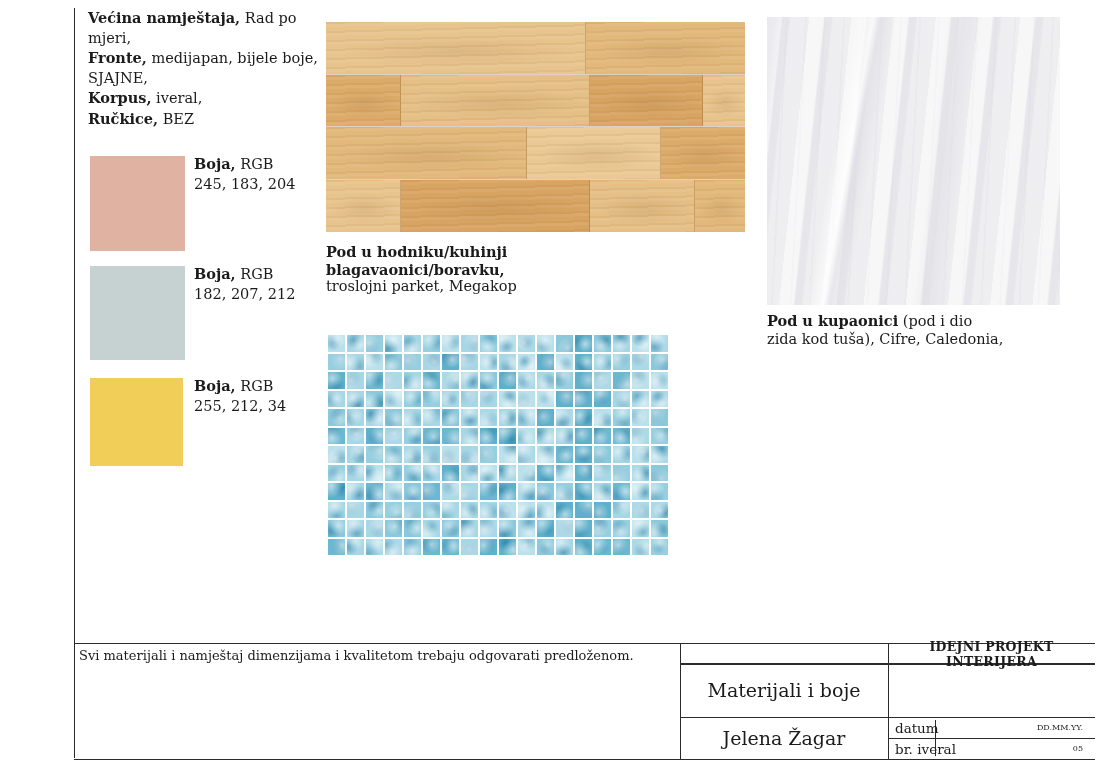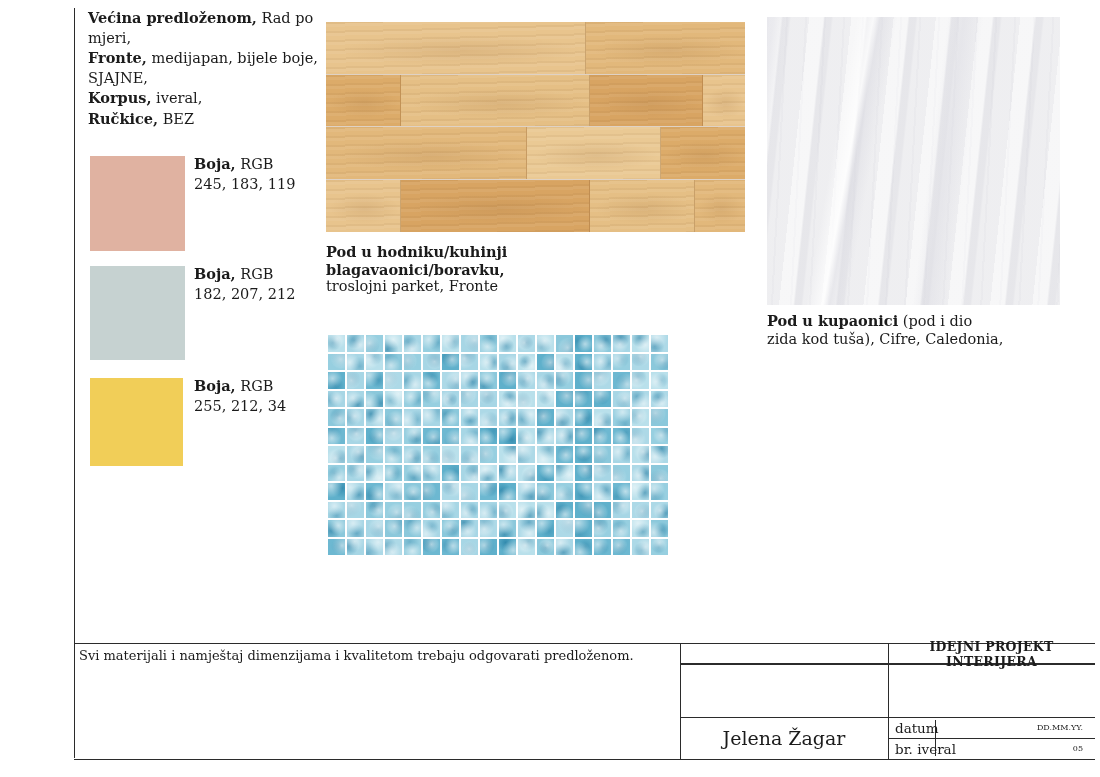--- a/index.html
+++ b/index.html
@@ -78,31 +78,31 @@
   .row-sheet{top:94px;height:21px;}
 </style>
 </head>
 <body>
 
 <div class="page">
 
   <div class="abs margin-line"></div>
 
   <div class="abs note">
-    <div><b>Većina predloženom,</b> <span>Rad po mjeri,</span></div>
+    <div><b>Većina namještaja,</b> <span>Rad po mjeri,</span></div>
     <div><b>Fronte,</b> <span>medijapan, bijele boje, SJAJNE,</span></div>
     <div><b>Korpus,</b> <span>iveral,</span></div>
     <div><b>Ručkice,</b> <span>BEZ</span></div>
   </div>
 
   <div class="abs swatch-row sr1">
     <div class="swatch" style="background-color: rgb(224, 178, 161);"></div>
     <div class="swatch-label">
       <div><b>Boja,</b> <span>RGB</span></div>
-      <div>245, 183, 119</div>
+      <div>245, 183, 204</div>
     </div>
   </div>
 
   <div class="abs swatch-row sr2">
     <div class="swatch" style="background-color: rgb(198, 210, 209);"></div>
     <div class="swatch-label">
       <div><b>Boja,</b> <span>RGB</span></div>
       <div>182, 207, 212</div>
     </div>
   </div>
@@ -134,21 +134,21 @@
       <div class="parquet-row">
         <div class="plank" style="width: 18%; background-color: rgb(232, 196, 141);"></div>
         <div class="plank" style="width: 45%; background-color: rgb(216, 164, 98);"></div>
         <div class="plank" style="width: 25%; background-color: rgb(229, 191, 133);"></div>
         <div class="plank" style="width: 12%; background-color: rgb(226, 184, 123);"></div>
       </div>
     </div>
   <div class="abs caption cap-parquet">
     <div class="b">Pod u hodniku/kuhinji</div>
     <div class="b">blagavaonici/boravku,</div>
-    <div>troslojni parket, Fronte</div>
+    <div>troslojni parket, Megakop</div>
   </div>
 
   <div class="abs mosaic" style="background-color: rgb(255, 255, 255); grid-template-columns: repeat(18, 1fr);">
       <div class="mosaic-tile" style="background-color: rgb(185, 224, 235); background-image: radial-gradient(circle at 54% 23%, rgba(255, 255, 255, 0.55), rgba(255, 255, 255, 0) 60%), radial-gradient(circle at 29% 45%, rgba(26, 118, 158, 0.48), rgba(26, 118, 158, 0) 55%);"></div>
       <div class="mosaic-tile" style="background-color: rgb(167, 214, 229); background-image: radial-gradient(circle at 76% 56%, rgba(255, 255, 255, 0.55), rgba(255, 255, 255, 0) 60%), radial-gradient(circle at 42% 32%, rgba(26, 118, 158, 0.57), rgba(26, 118, 158, 0) 55%);"></div>
       <div class="mosaic-tile" style="background-color: rgb(151, 207, 224); background-image: radial-gradient(circle at 20% 49%, rgba(255, 255, 255, 0.55), rgba(255, 255, 255, 0) 60%), radial-gradient(circle at 28% 63%, rgba(26, 118, 158, 0.36), rgba(26, 118, 158, 0) 55%);"></div>
       <div class="mosaic-tile" style="background-color: rgb(185, 224, 235); background-image: radial-gradient(circle at 49% 27%, rgba(255, 255, 255, 0.55), rgba(255, 255, 255, 0) 60%), radial-gradient(circle at 14% 85%, rgba(26, 118, 158, 0.64), rgba(26, 118, 158, 0) 55%);"></div>
       <div class="mosaic-tile" style="background-color: rgb(167, 214, 229); background-image: radial-gradient(circle at 46% 81%, rgba(255, 255, 255, 0.55), rgba(255, 255, 255, 0) 60%), radial-gradient(circle at 25% 43%, rgba(26, 118, 158, 0.49), rgba(26, 118, 158, 0) 55%);"></div>
       <div class="mosaic-tile" style="background-color: rgb(151, 207, 224); background-image: radial-gradient(circle at 34% 26%, rgba(255, 255, 255, 0.55), rgba(255, 255, 255, 0) 60%), radial-gradient(circle at 88% 45%, rgba(26, 118, 158, 0.38), rgba(26, 118, 158, 0) 55%);"></div>
       <div class="mosaic-tile" style="background-color: rgb(185, 224, 235); background-image: radial-gradient(circle at 38% 25%, rgba(255, 255, 255, 0.55), rgba(255, 255, 255, 0) 60%), radial-gradient(circle at 71% 38%, rgba(26, 118, 158, 0.42), rgba(26, 118, 158, 0) 55%);"></div>
@@ -375,20 +375,21 @@
     <div class="vl3"></div>
     <div class="hl2"></div>
     <div class="hl3"></div>
     <div class="hl4"></div>
 
     <div class="disclaimer">
       <div>Svi materijali i namještaj dimenzijama i kvalitetom trebaju odgovarati predloženom.</div>
     </div>
 
     <div class="cell cell-project">IDEJNI PROJEKT INTERIJERA</div>
+    <div class="cell cell-title">Materijali i boje</div>
     <div class="cell cell-author">Jelena Žagar</div>
 
     <div class="meta-label row-date">datum</div>
     <div class="meta-value row-date">DD.MM.YY.</div>
     <div class="meta-label row-sheet">br. iveral</div>
     <div class="meta-value row-sheet">05</div>
   </div>
 
 </div>
 

